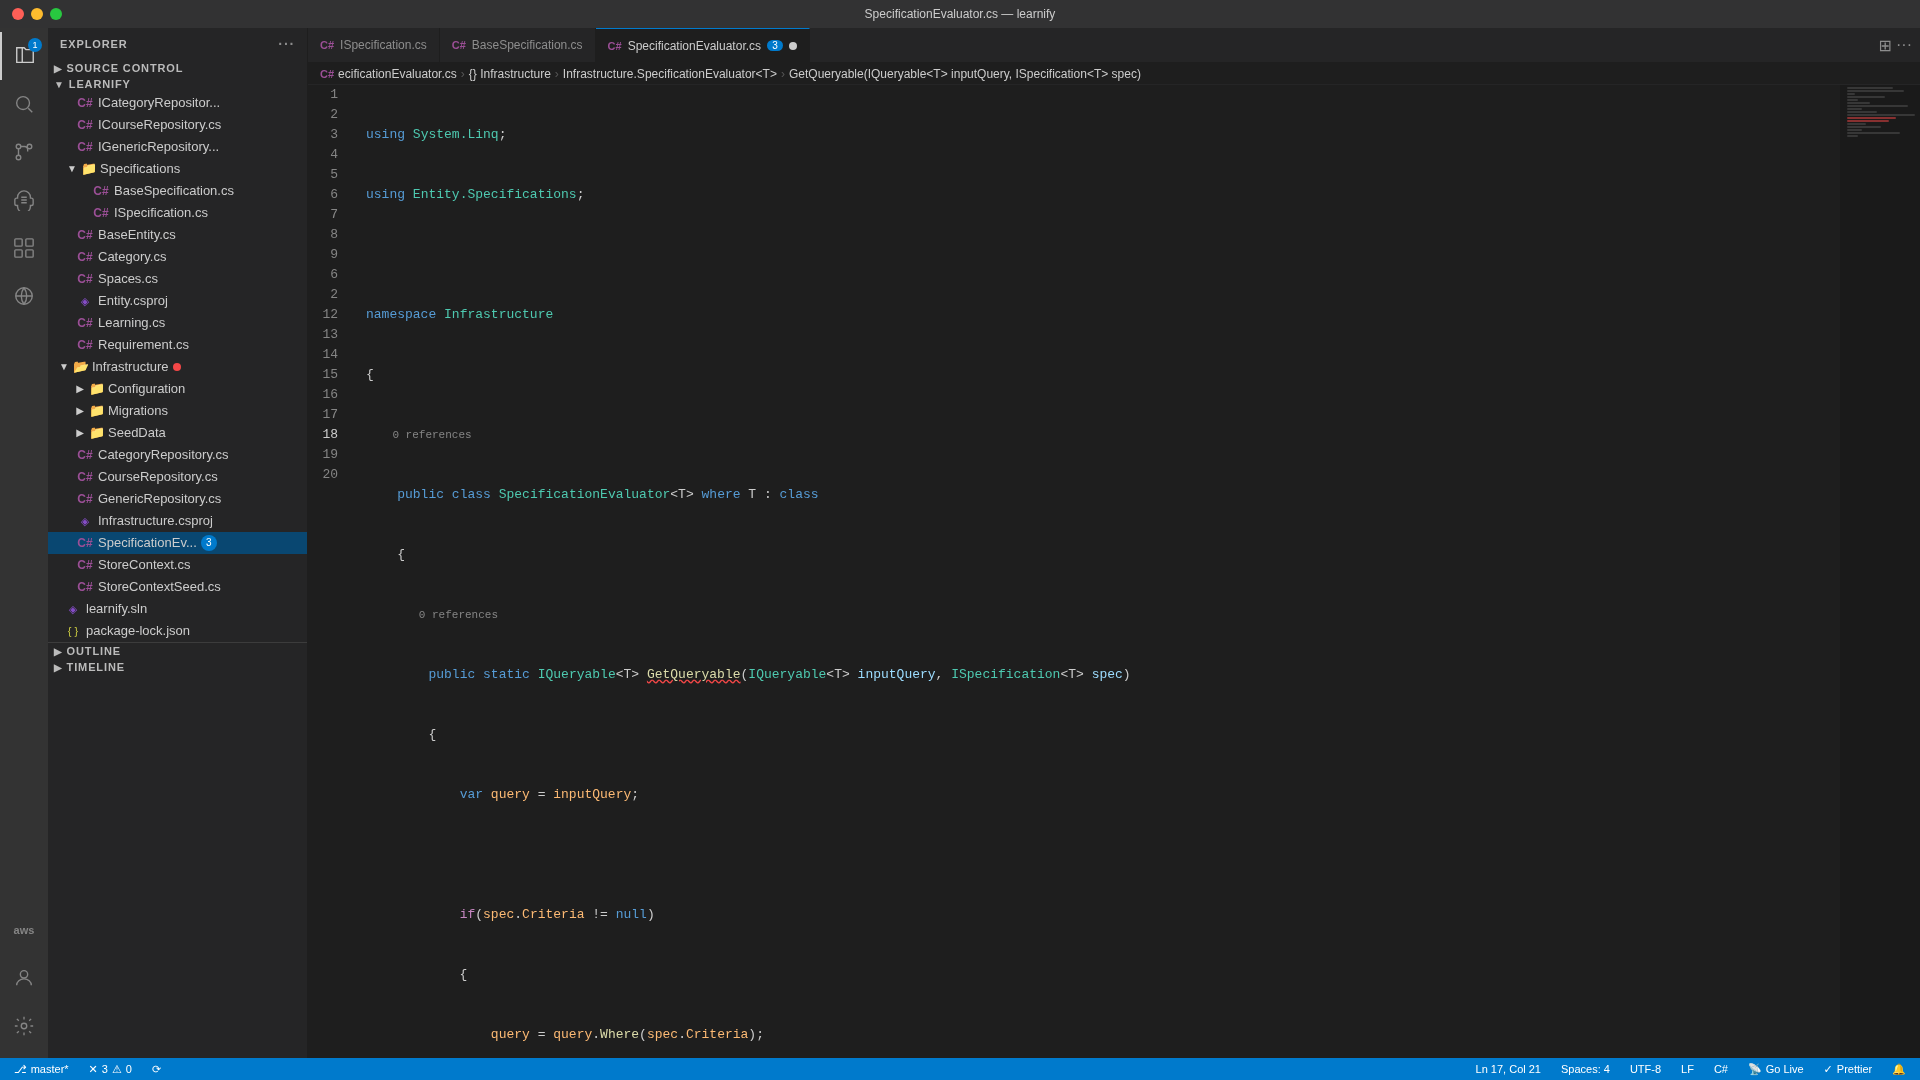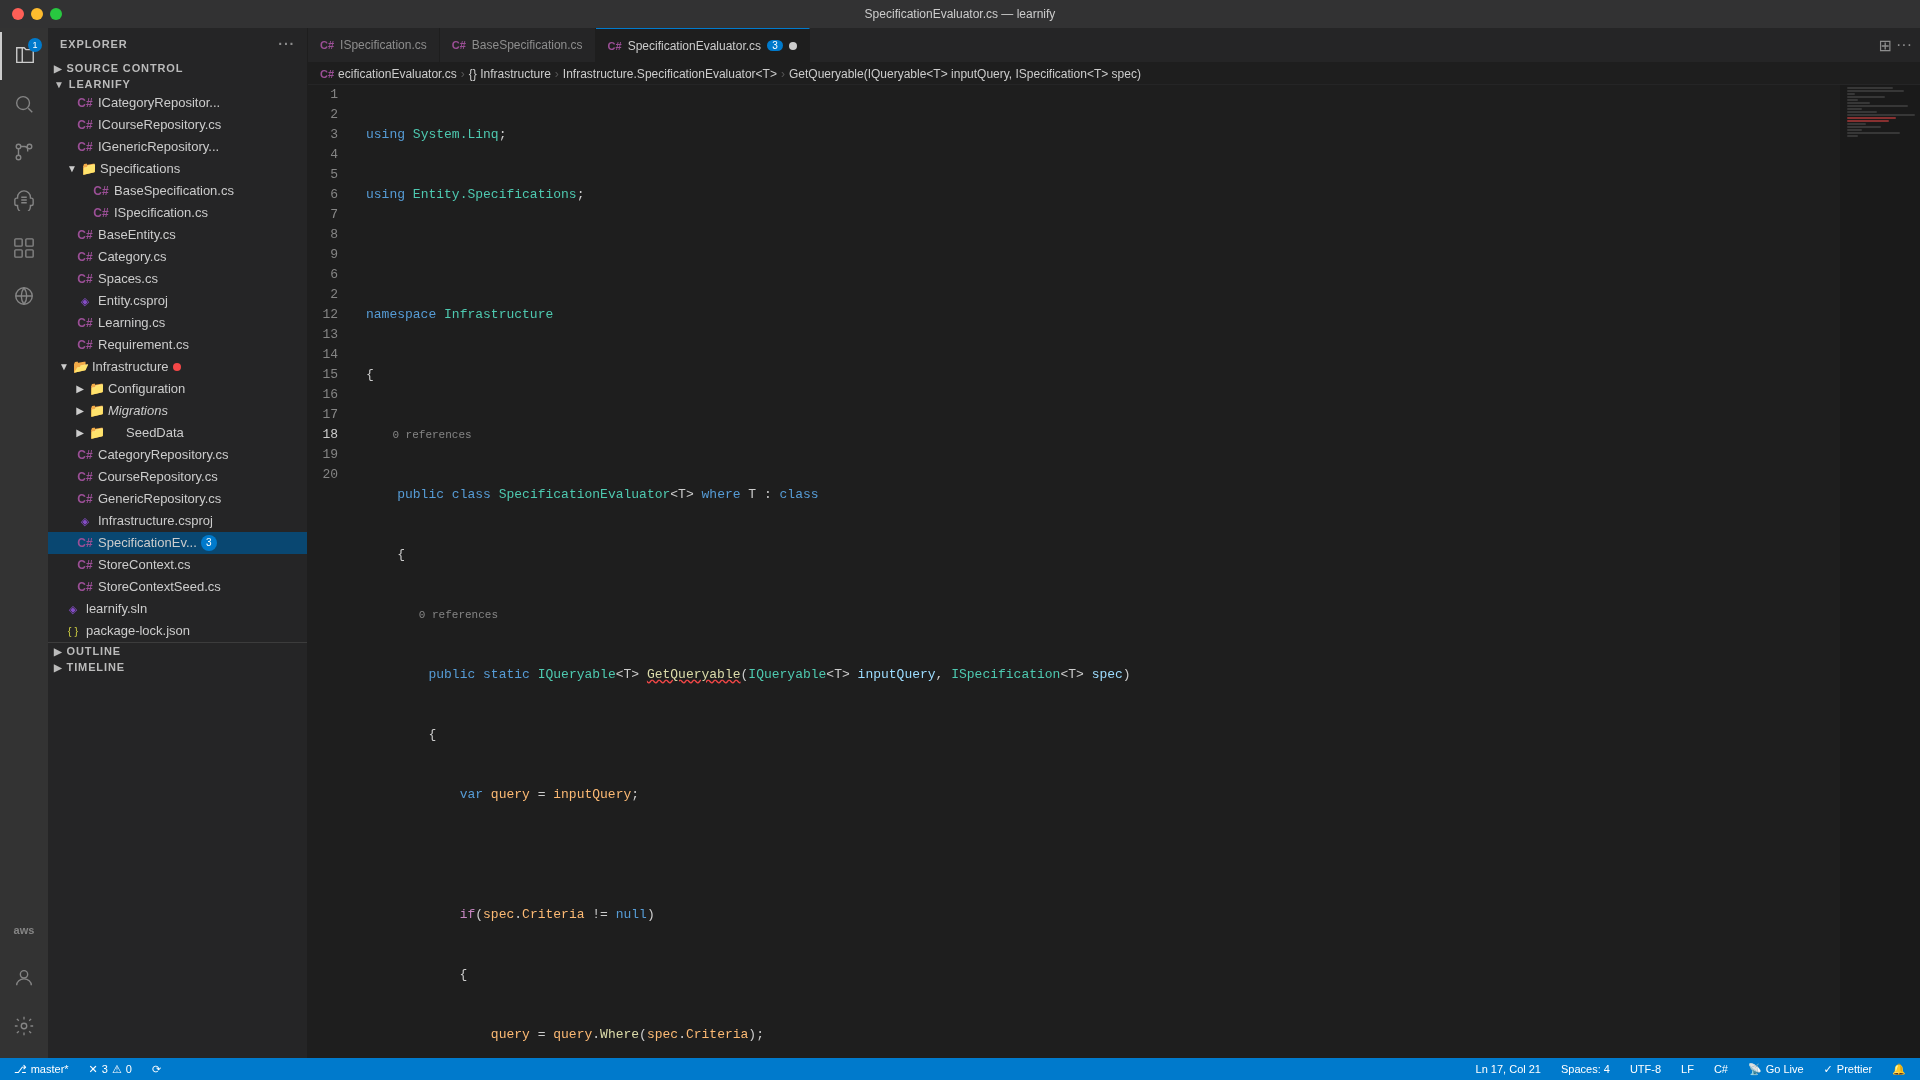--- a/index.html
+++ b/index.html
@@ -581,27 +581,27 @@
 
       <div class="tree-item" style="padding-left: 24px;">
         <span class="tree-chevron">▶</span>
         <span class="folder-icon icon-folder">📁</span>
         <span class="file-label" style="margin-left:2px;">Configuration</span>
       </div>
 
       <div class="tree-item" style="padding-left: 24px;">
         <span class="tree-chevron">▶</span>
         <span class="folder-icon icon-folder">📁</span>
-        <span class="file-label" style="margin-left:2px;font-style:italic;">Migrations</span>
+        <span class="file-label" style="margin-left:2px;">Migrations</span>
       </div>
 
       <div class="tree-item" style="padding-left: 24px;">
         <span class="tree-chevron">▶</span>
         <span class="folder-icon icon-folder">📁</span>
-        <span class="file-label" style="margin-left:20px;">SeedData</span>
+        <span class="file-label" style="margin-left:2px;">SeedData</span>
       </div>
 
       <div class="tree-item" style="padding-left: 28px;">
         <span class="folder-icon icon-cs">C#</span>
         <span class="file-label" style="margin-left:4px;">CategoryRepository.cs</span>
       </div>
 
       <div class="tree-item" style="padding-left: 28px;">
         <span class="folder-icon icon-cs">C#</span>
         <span class="file-label" style="margin-left:4px;">CourseRepository.cs</span>

